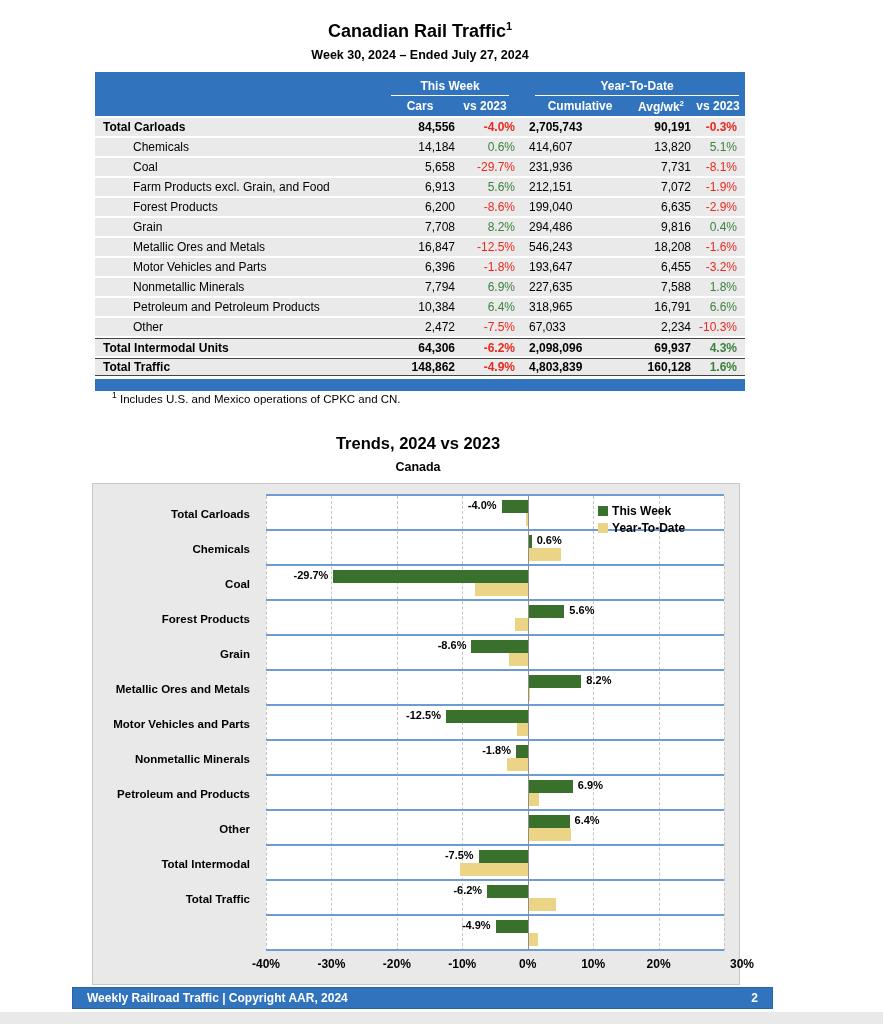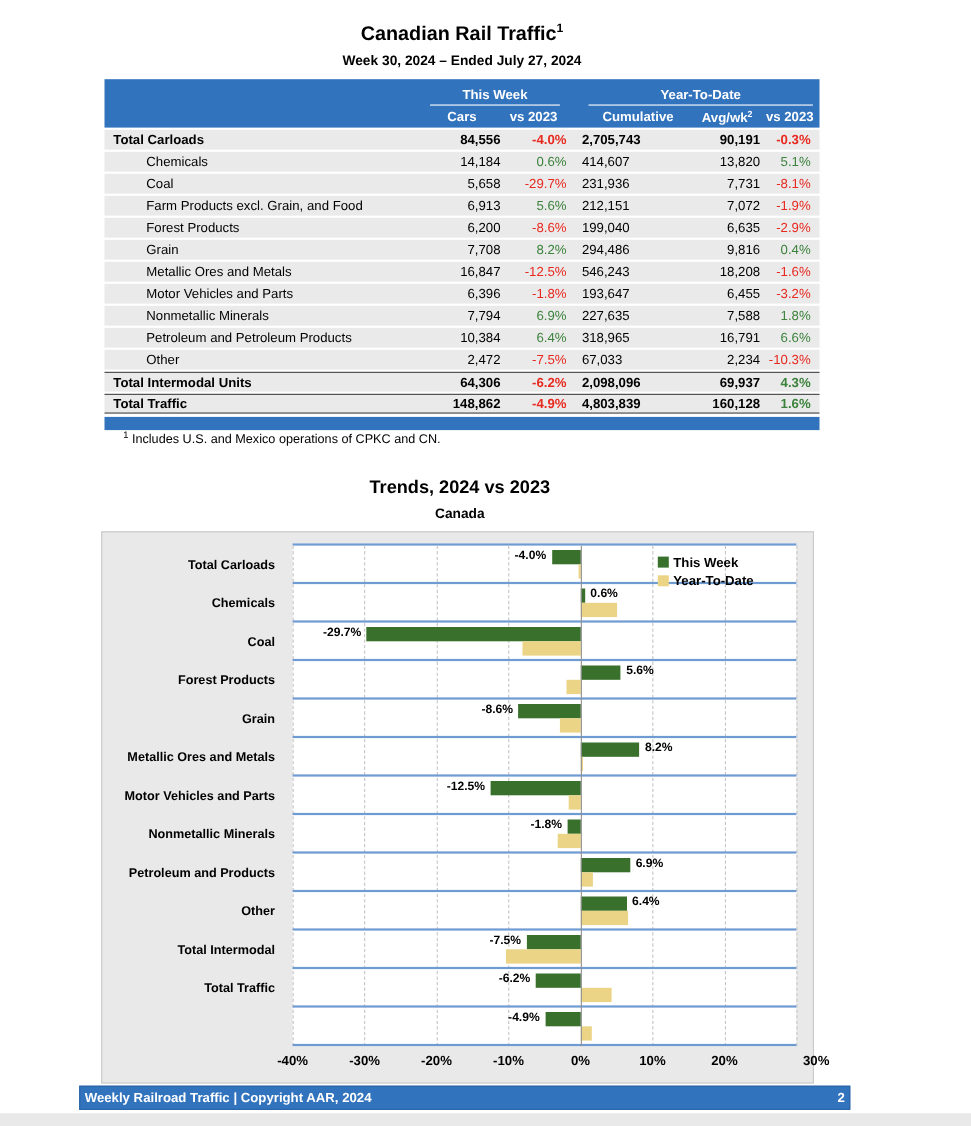--- a/index.html
+++ b/index.html
@@ -69,21 +69,21 @@
   .bar.ytd{top:17px;background:var(--tan,#ECD486);}
   .dlabel{position:absolute;top:3px;height:13px;line-height:13px;font-size:11px;font-weight:bold;white-space:nowrap;z-index:7;}
   #legend{position:absolute;left:72.5%;top:6px;z-index:8;}
   .legend-item{display:flex;align-items:center;height:17px;}
   .legend-swatch{width:10px;height:10px;margin-right:4px;flex:none;}
   .legend-label{font-size:12px;font-weight:bold;white-space:nowrap;}
   #x-axis{position:absolute;left:173px;top:473px;width:458px;height:18px;}
   .tick{position:absolute;top:0;transform:translateX(-50%);font-size:12px;font-weight:bold;white-space:nowrap;}
 
   
-  #page-footer{position:absolute;left:72px;top:987px;width:701px;height:22px;background:var(--accent,#3273BE);border:1px solid #2a62a5;box-sizing:border-box;display:flex;align-items:center;justify-content:space-between;color:#fff;font-size:12px;font-weight:bold;padding:0 4px;}
+  #page-footer{position:absolute;left:72px;top:987px;width:701px;height:22px;background:var(--accent,#3273BE);border:1px solid #2a62a5;box-sizing:border-box;display:flex;align-items:center;justify-content:space-between;color:#fff;font-size:12px;font-weight:bold;padding:0 14px;}
   #bottom-strip{position:absolute;left:0;top:1012px;width:883px;height:12px;background:#E9E9E9;}
 </style>
 </head>
 <body>
 
 <div id="page">
 
   <div id="main-title"><span>Canadian Rail Traffic</span><sup>1</sup></div>
   <div id="main-subtitle">Week 30, 2024 – Ended July 27, 2024</div>
 

